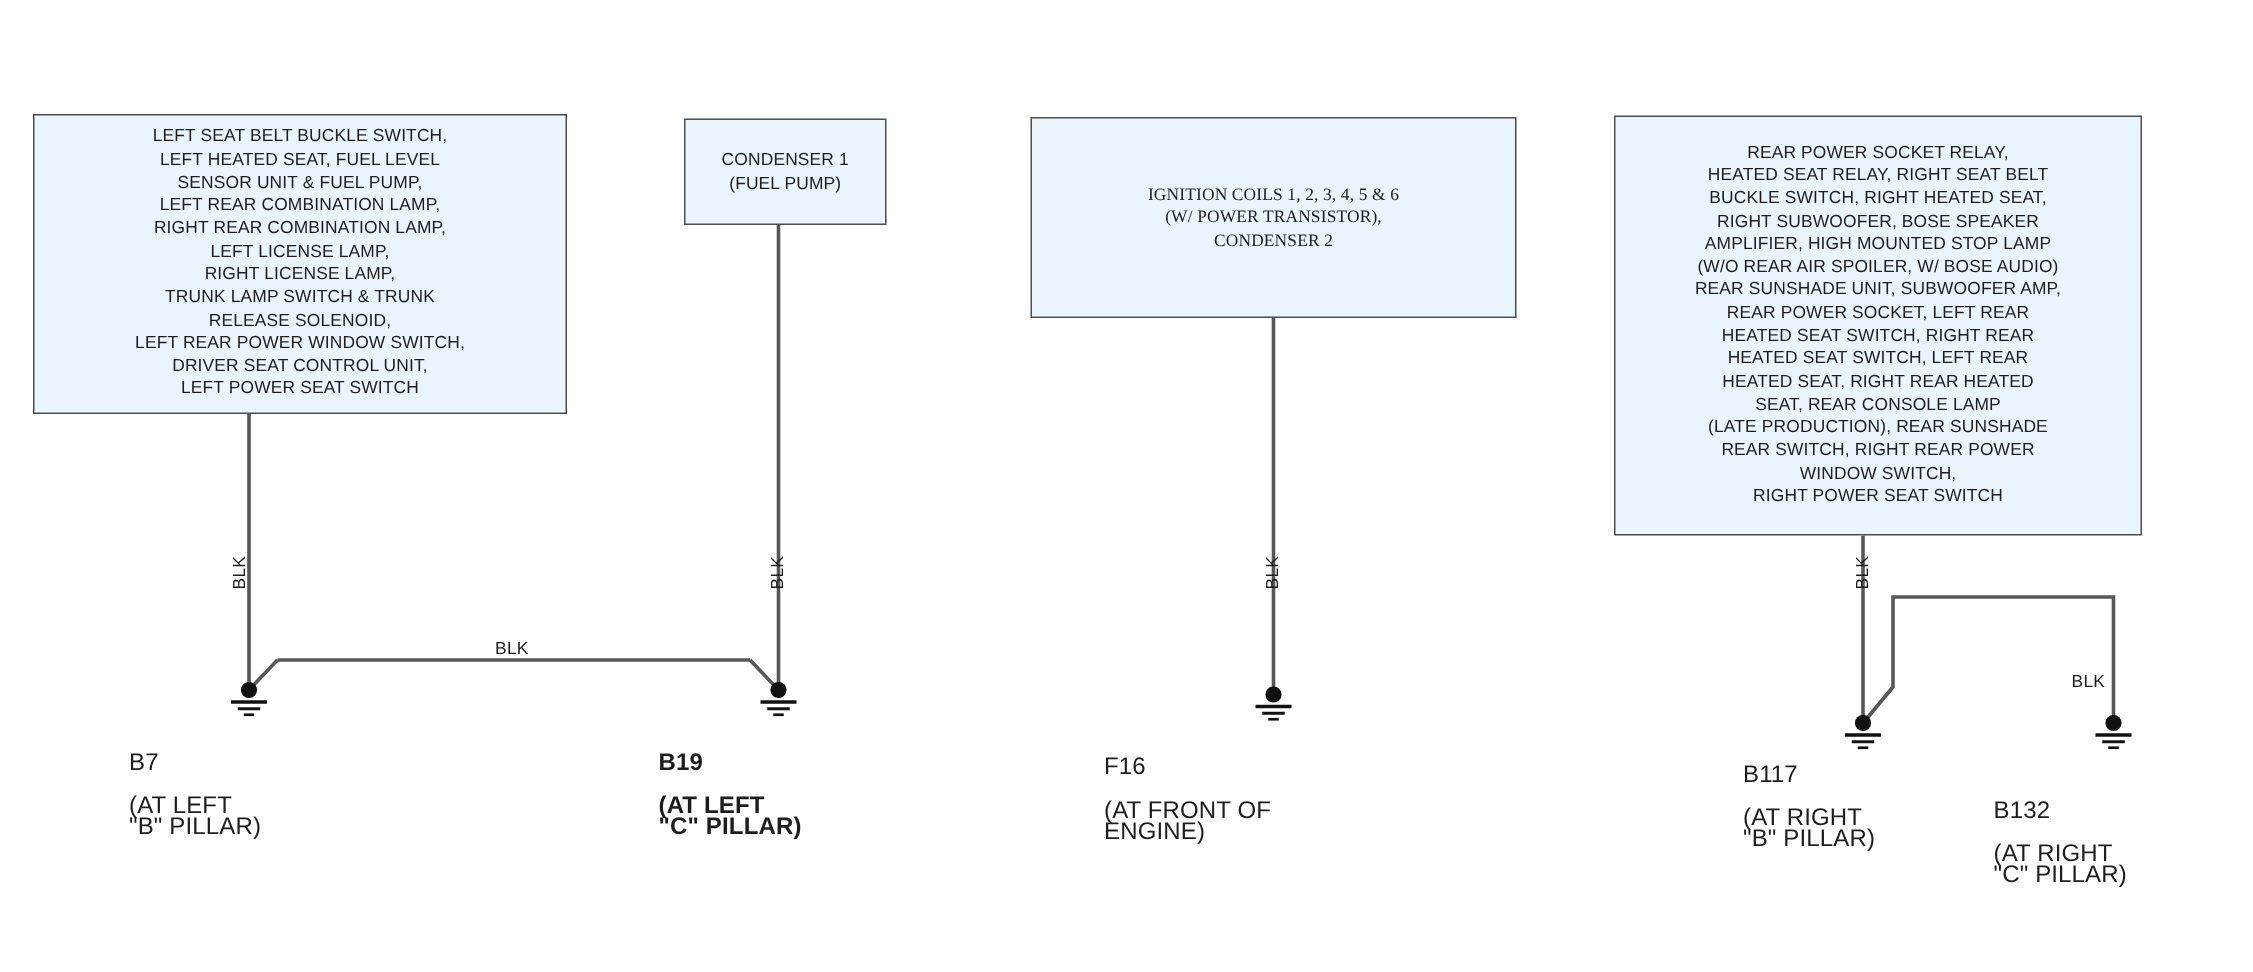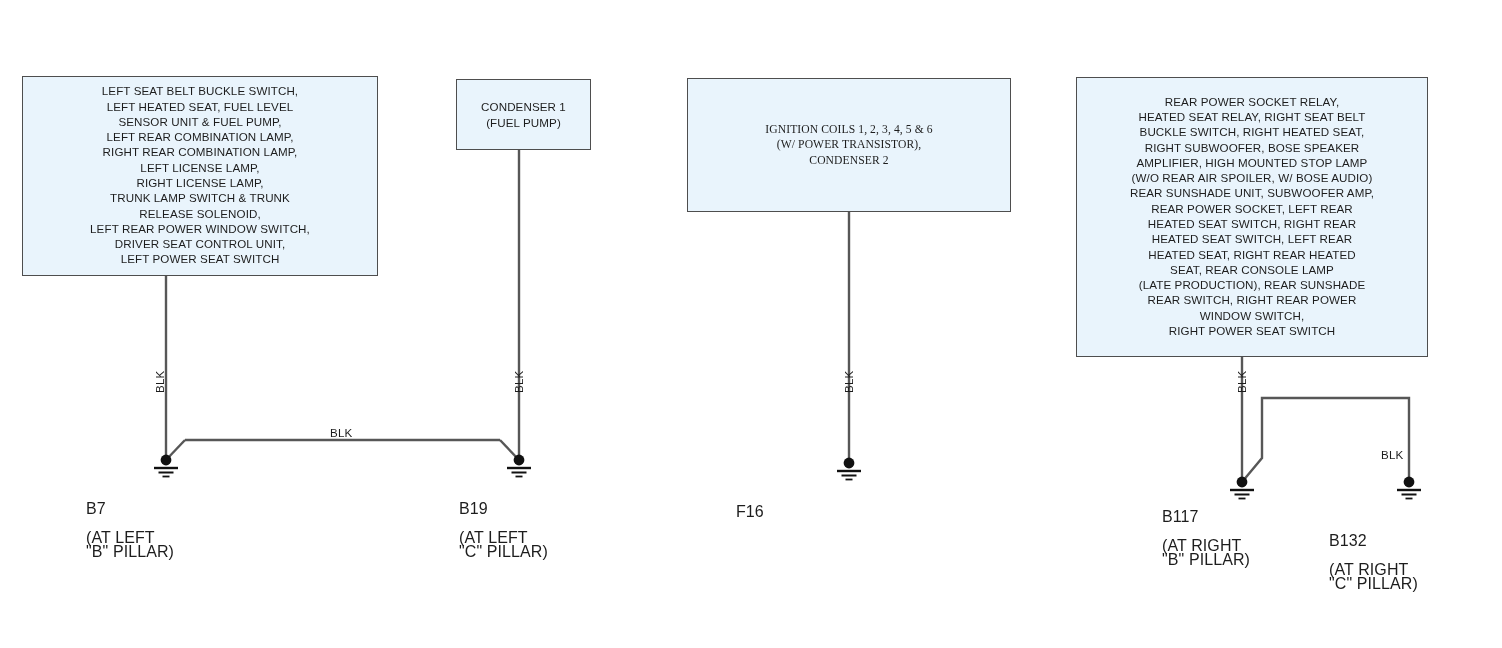--- a/index.html
+++ b/index.html
@@ -175,28 +175,30 @@
 
 <span class="wire-label" style="left:330px; top:426px;">BLK</span>
 <span class="wire-label" style="left:1381px; top:448px;">BLK</span>
 
 <div class="gnd-label" style="left:86px; top:487px; width:160px;">
   <div>B7</div>
   <div style="white-space:pre-line;">(AT LEFT
 "B" PILLAR)</div>
 </div>
 
-<div class="gnd-label" style="left:459px; top:487px; width:160px;">
+<div class="gnd-label" style="left:439px; top:487px; width:160px;font-weight:bold;">
   <div>B19</div>
   <div style="white-space:pre-line;">(AT LEFT
 "C" PILLAR)</div>
 </div>
 
 <div class="gnd-label" style="left:736px; top:490px; width:160px;">
   <div>F16</div>
+  <div style="white-space:pre-line;">(AT FRONT OF
+ENGINE)</div>
 </div>
 
 <div class="gnd-label" style="left:1162px; top:495px; width:160px;">
   <div>B117</div>
   <div style="white-space:pre-line;">(AT RIGHT
 "B" PILLAR)</div>
 </div>
 
 <div class="gnd-label" style="left:1329px; top:519px; width:160px;">
   <div>B132</div>

